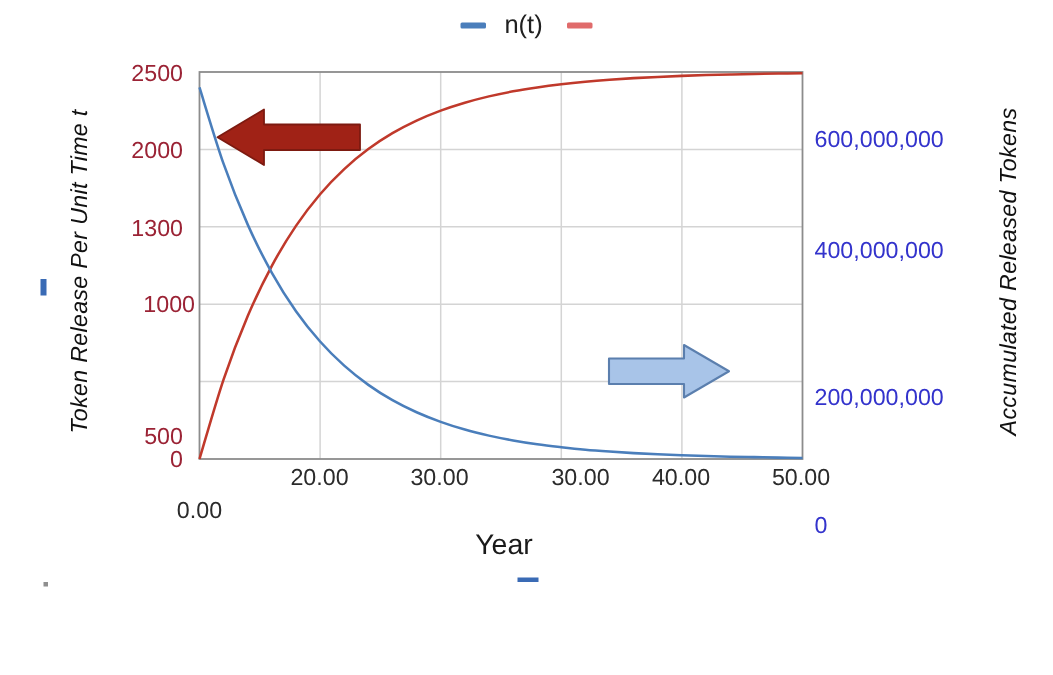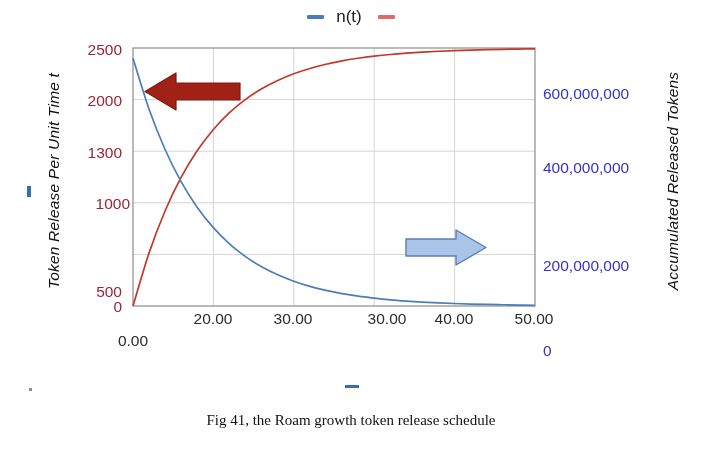--- a/index.html
+++ b/index.html
@@ -67,20 +67,21 @@
       <span class="legend-dash" style="background:#4a7ebb"></span>
       <span class="legend-label">n(t)</span>
     </div>
     <div class="legend-item">
       <span class="legend-dash" style="background:#e06b6b"></span>
     </div>
   </div>
 
   <div class="axis-title" id="ytitle-left">Token Release Per Unit Time t</div>
   <div class="axis-title" id="ytitle-right">Accumulated Released Tokens</div>
+  <div id="xtitle">Year</div>
 
   <div class="mark" id="mark-xaxis"></div>
   <div class="mark" id="mark-left"></div>
   <div class="mark" id="mark-dot"></div>
 
   <div class="tick tick-left" style="left:60px;top:42px;text-align:right;">2500</div>
   <div class="tick tick-left" style="left:60px;top:93px;">2000</div>
   <div class="tick tick-left" style="left:60px;top:145px;">1300</div>
   <div class="tick tick-left" style="left:68px;top:196px;">1000</div>
   <div class="tick tick-left" style="left:60px;top:248px;margin-top:36px;">500</div>
@@ -120,15 +121,14 @@
 
     <g>
       <path d="M 145,91.5 L 176,73 L 176,83 L 240,83 L 240,100 L 176,100 L 176,110 Z" fill="#a02216" stroke="#7d1a10" stroke-width="1.2" stroke-linejoin="round"></path>
     </g>
 
     <g>
       <path d="M 486,247.5 L 456,230 L 456,239 L 406,239 L 406,256 L 456,256 L 456,265 Z" fill="#a8c4e8" stroke="#5b7fae" stroke-width="1.4" stroke-linejoin="round"></path>
     </g>
   </svg>
 
-  <div id="caption">Fig 41, the Roam growth token release schedule</div>
 
 </div>
 
 </body></html>

